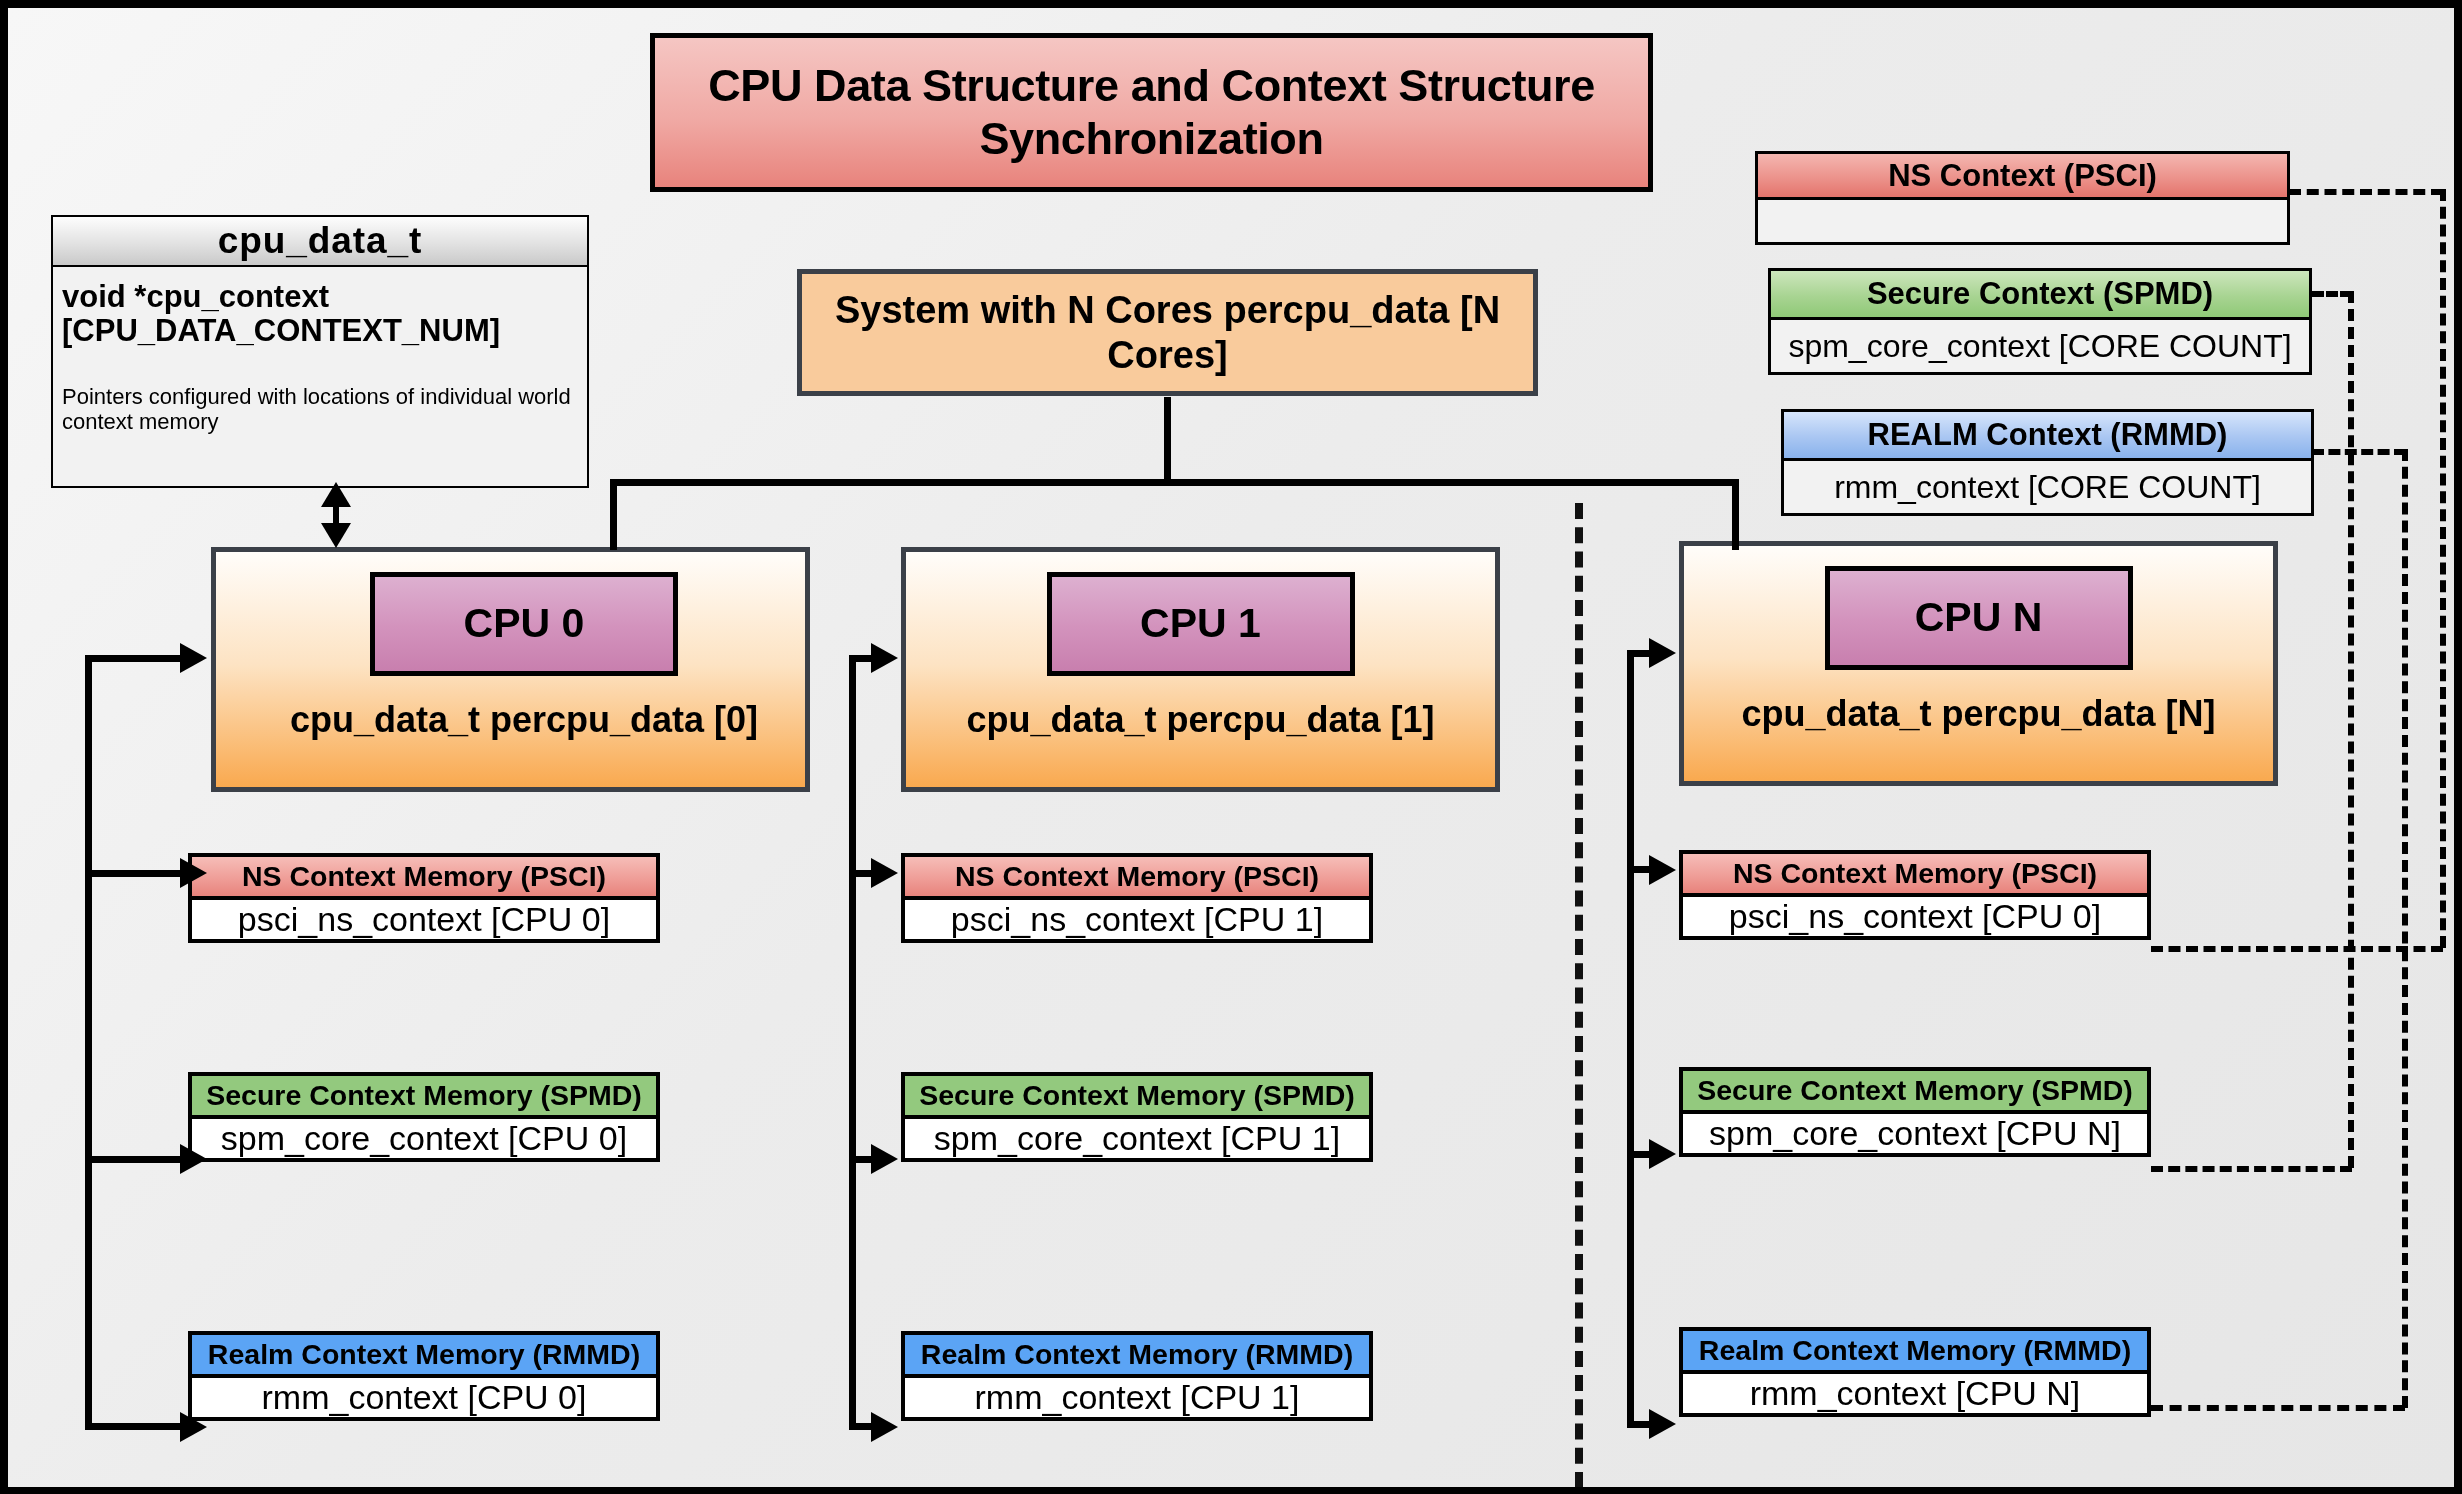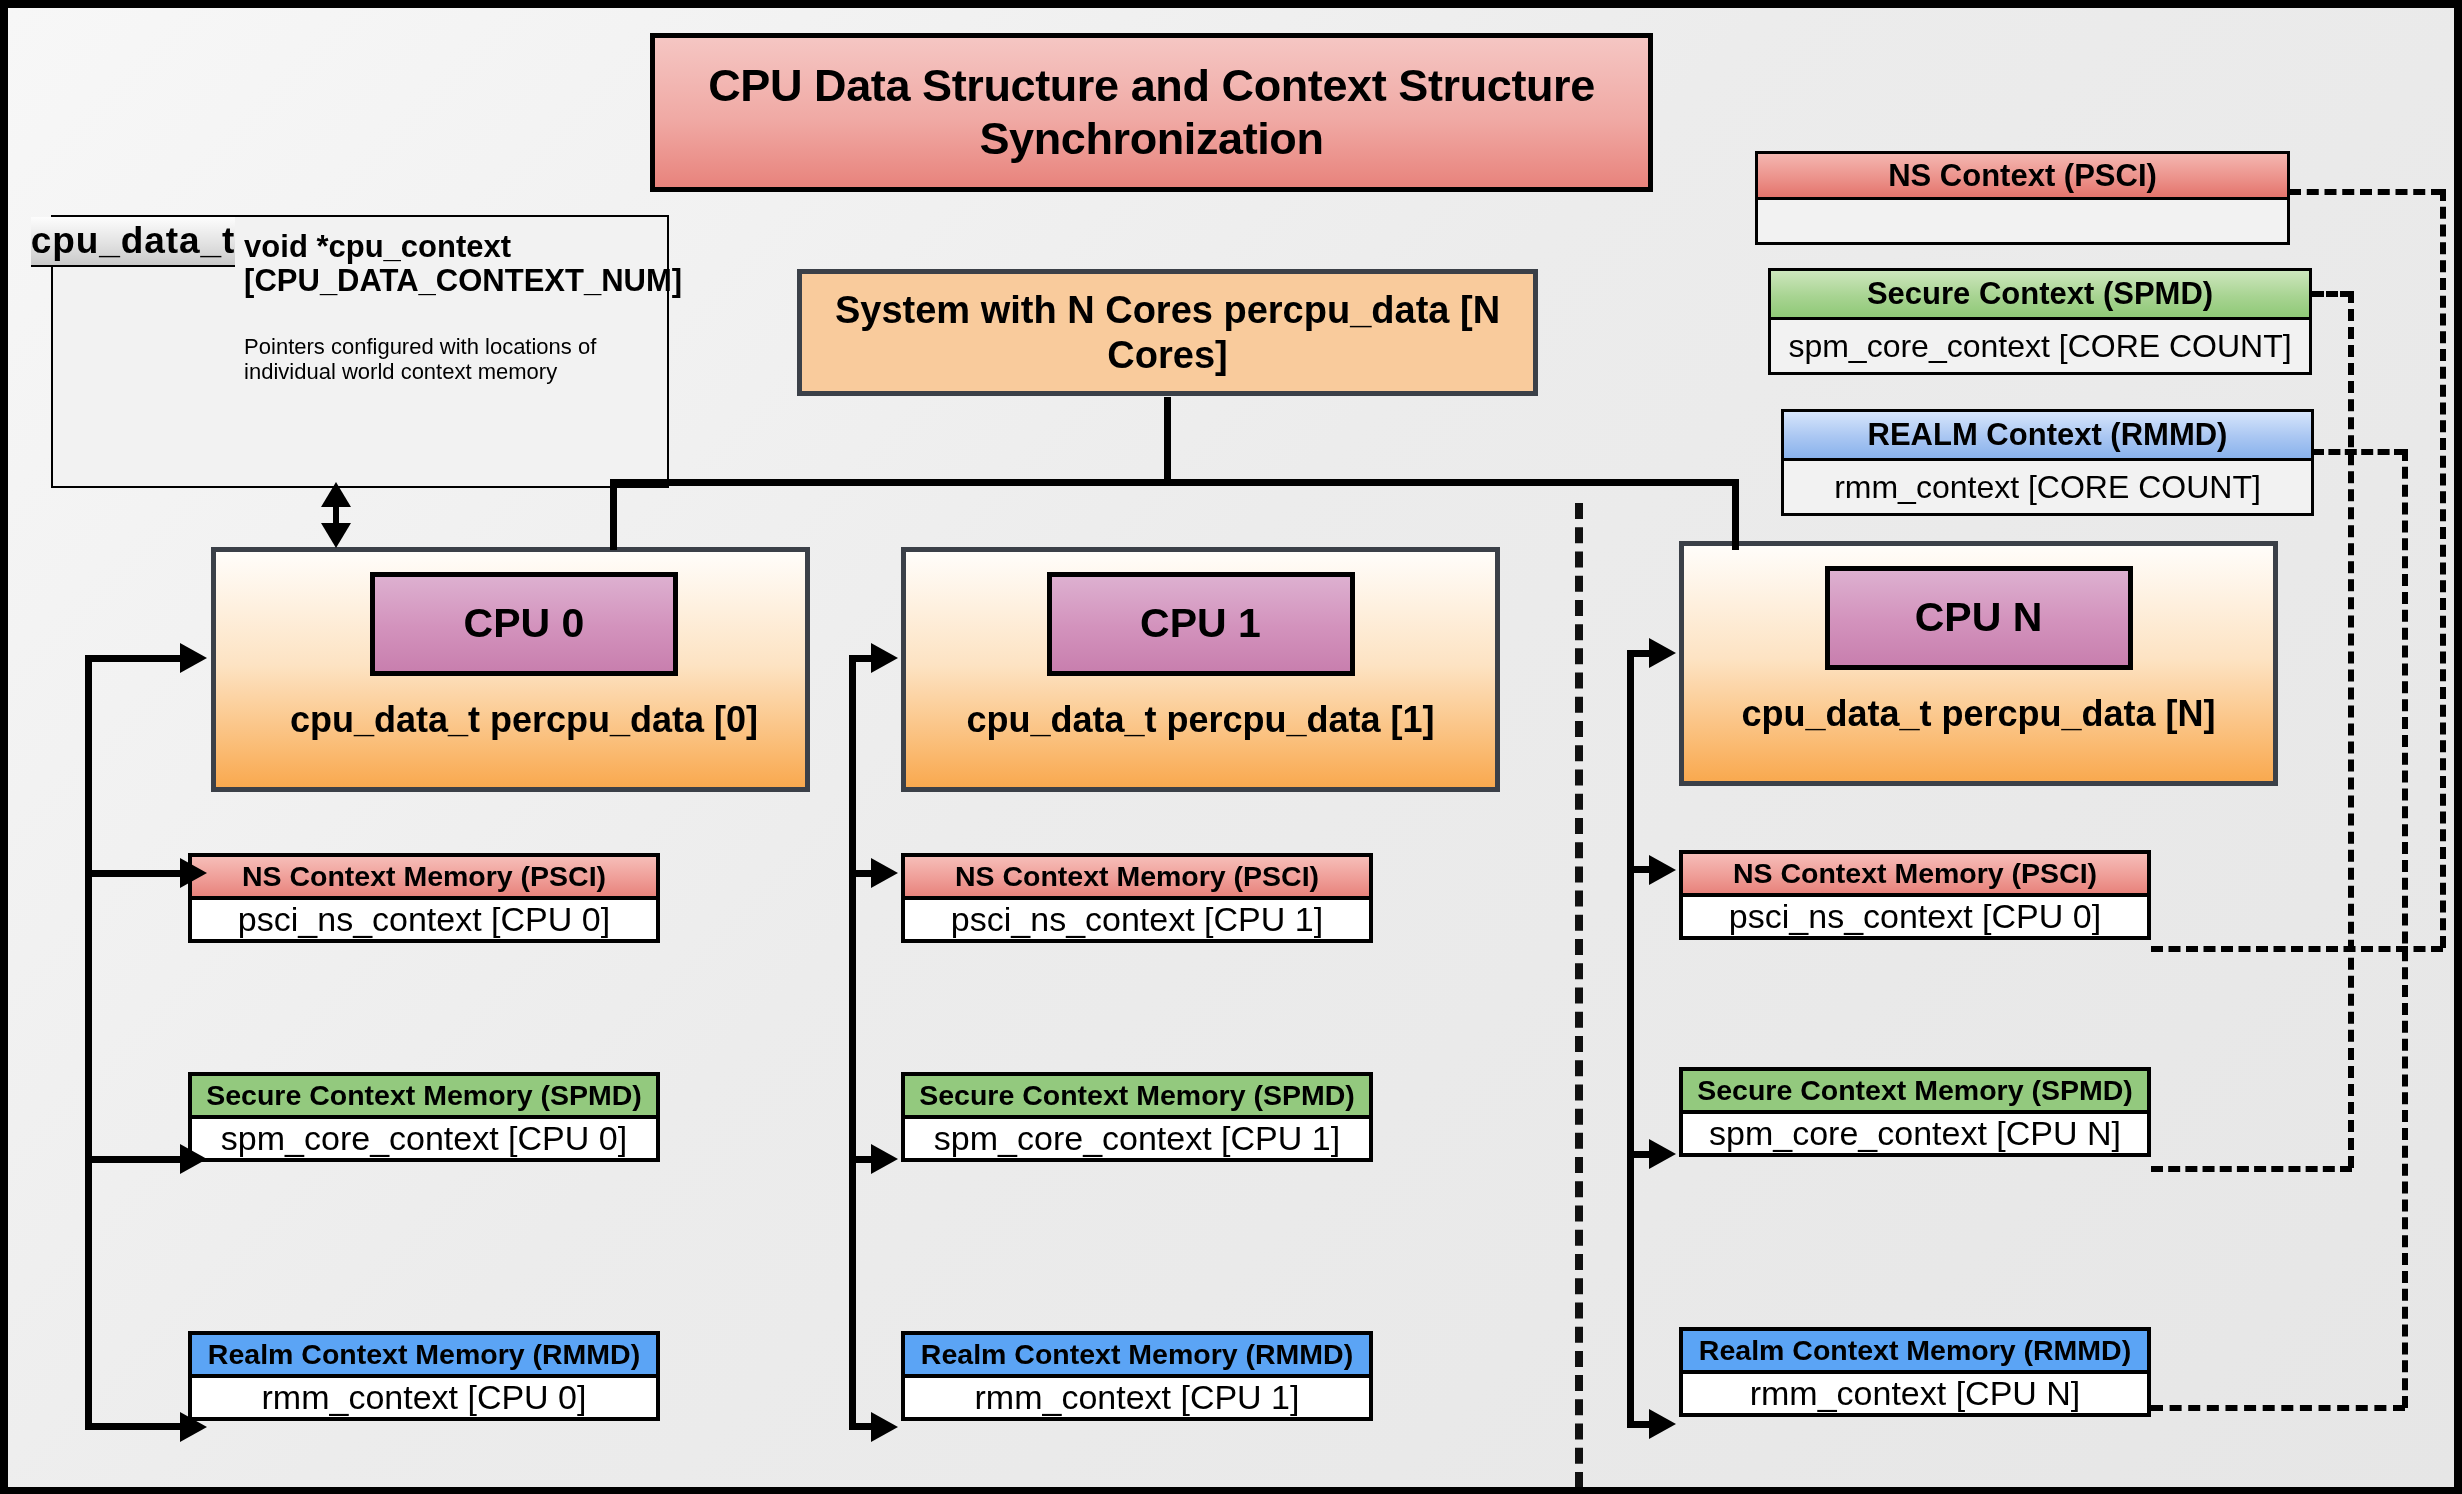--- a/index.html
+++ b/index.html
@@ -38,24 +38,24 @@
     font-weight: bold;
     font-size: 45px;
     line-height: 1.16;
     color: #000;
     letter-spacing: -0.4px;
     padding: 0 15px;
   }
 
   
   .struct-box {
-    left: 43px; top: 207px; width: 618px; height: 273px;
+    left: 43px; top: 207px; width: 538px; height: 273px;
     border: 2.7px solid #000;
     background: #f2f2f2;
-    display: flex; flex-direction: row; justify-content: center;
+    display: flex; flex-direction: column;
   }
   .struct-header {
     height: 48px;
     background: linear-gradient(180deg, #fdfdfd 0%, #e2e2e2 55%, #c9c9c9 100%);
     border-bottom: 2.7px solid #000;
     display: flex; align-items: center; justify-content: center;
     font-weight: bold; font-size: 37px; color: #000;
     letter-spacing: 0.9px;
   }
   .struct-body {

